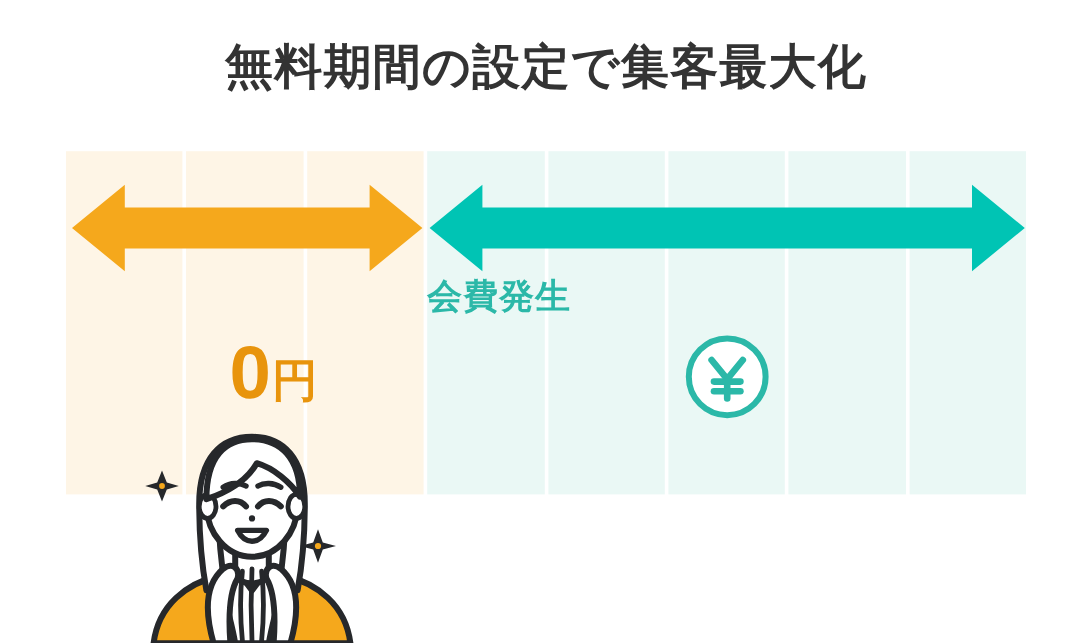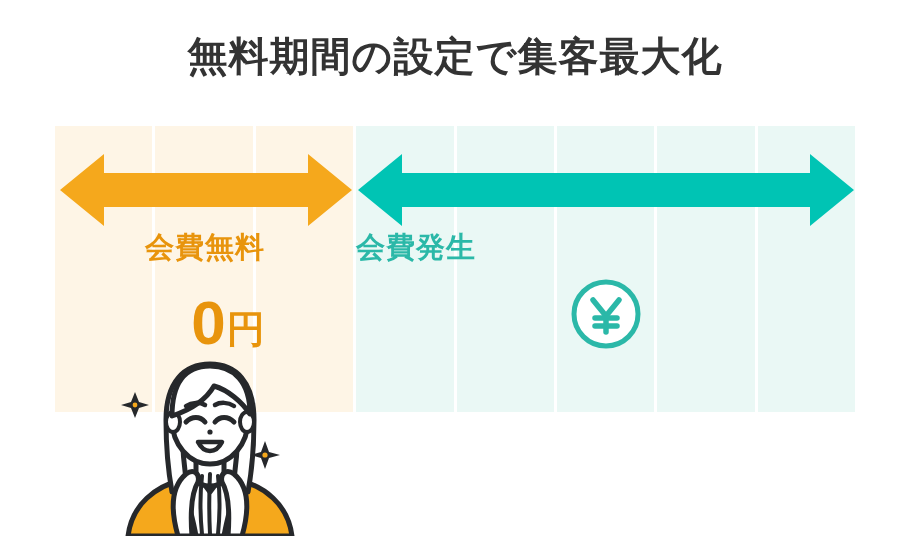--- a/index.html
+++ b/index.html
@@ -59,21 +59,21 @@
     width:300px;
     text-align:center;
     font-size:29px;
     font-weight:bold;
     color:#E8940C;
     letter-spacing:1px;
     white-space:nowrap;
   }
   .price-row {
     position:absolute;
-    left:55px; top:292px;
+    left:55px; top:281px;
     width:300px;
     text-align:center;
     white-space:nowrap;
     color:#E8940C;
     padding-left:46px;
   }
   .price-num {
     font-size:62px;
     font-weight:bold;
     line-height:1;
@@ -134,21 +134,20 @@
     <div class="col paid" style="width: 97.375px;"></div>
   </div>
 
   <svg class="arrow-layer" viewBox="0 0 910 536">
 
     <polygon fill="#F5A81C" points="60,190 104,154 104,173 308,173 308,154 352,190 308,226 308,207 104,207 104,226"></polygon>
 
     <polygon fill="#00C4B4" points="358,190 402,154 402,173 810,173 810,154 854,190 810,226 810,207 402,207 402,226"></polygon>
   </svg>
 
-  <div class="label-free">会費無料</div>
 
   <div class="price-row">
     <span class="price-num">0</span><span class="price-unit">円</span>
   </div>
 
   <div class="label-paid">会費発生</div>
 
   <svg class="yen-badge" viewBox="0 0 72 72">
     <circle cx="36" cy="36" r="32" fill="#FFFFFF" stroke="#2BB8A8" stroke-width="5"></circle>
     <g stroke="#2BB8A8" stroke-width="5.5" stroke-linecap="round" fill="none">

